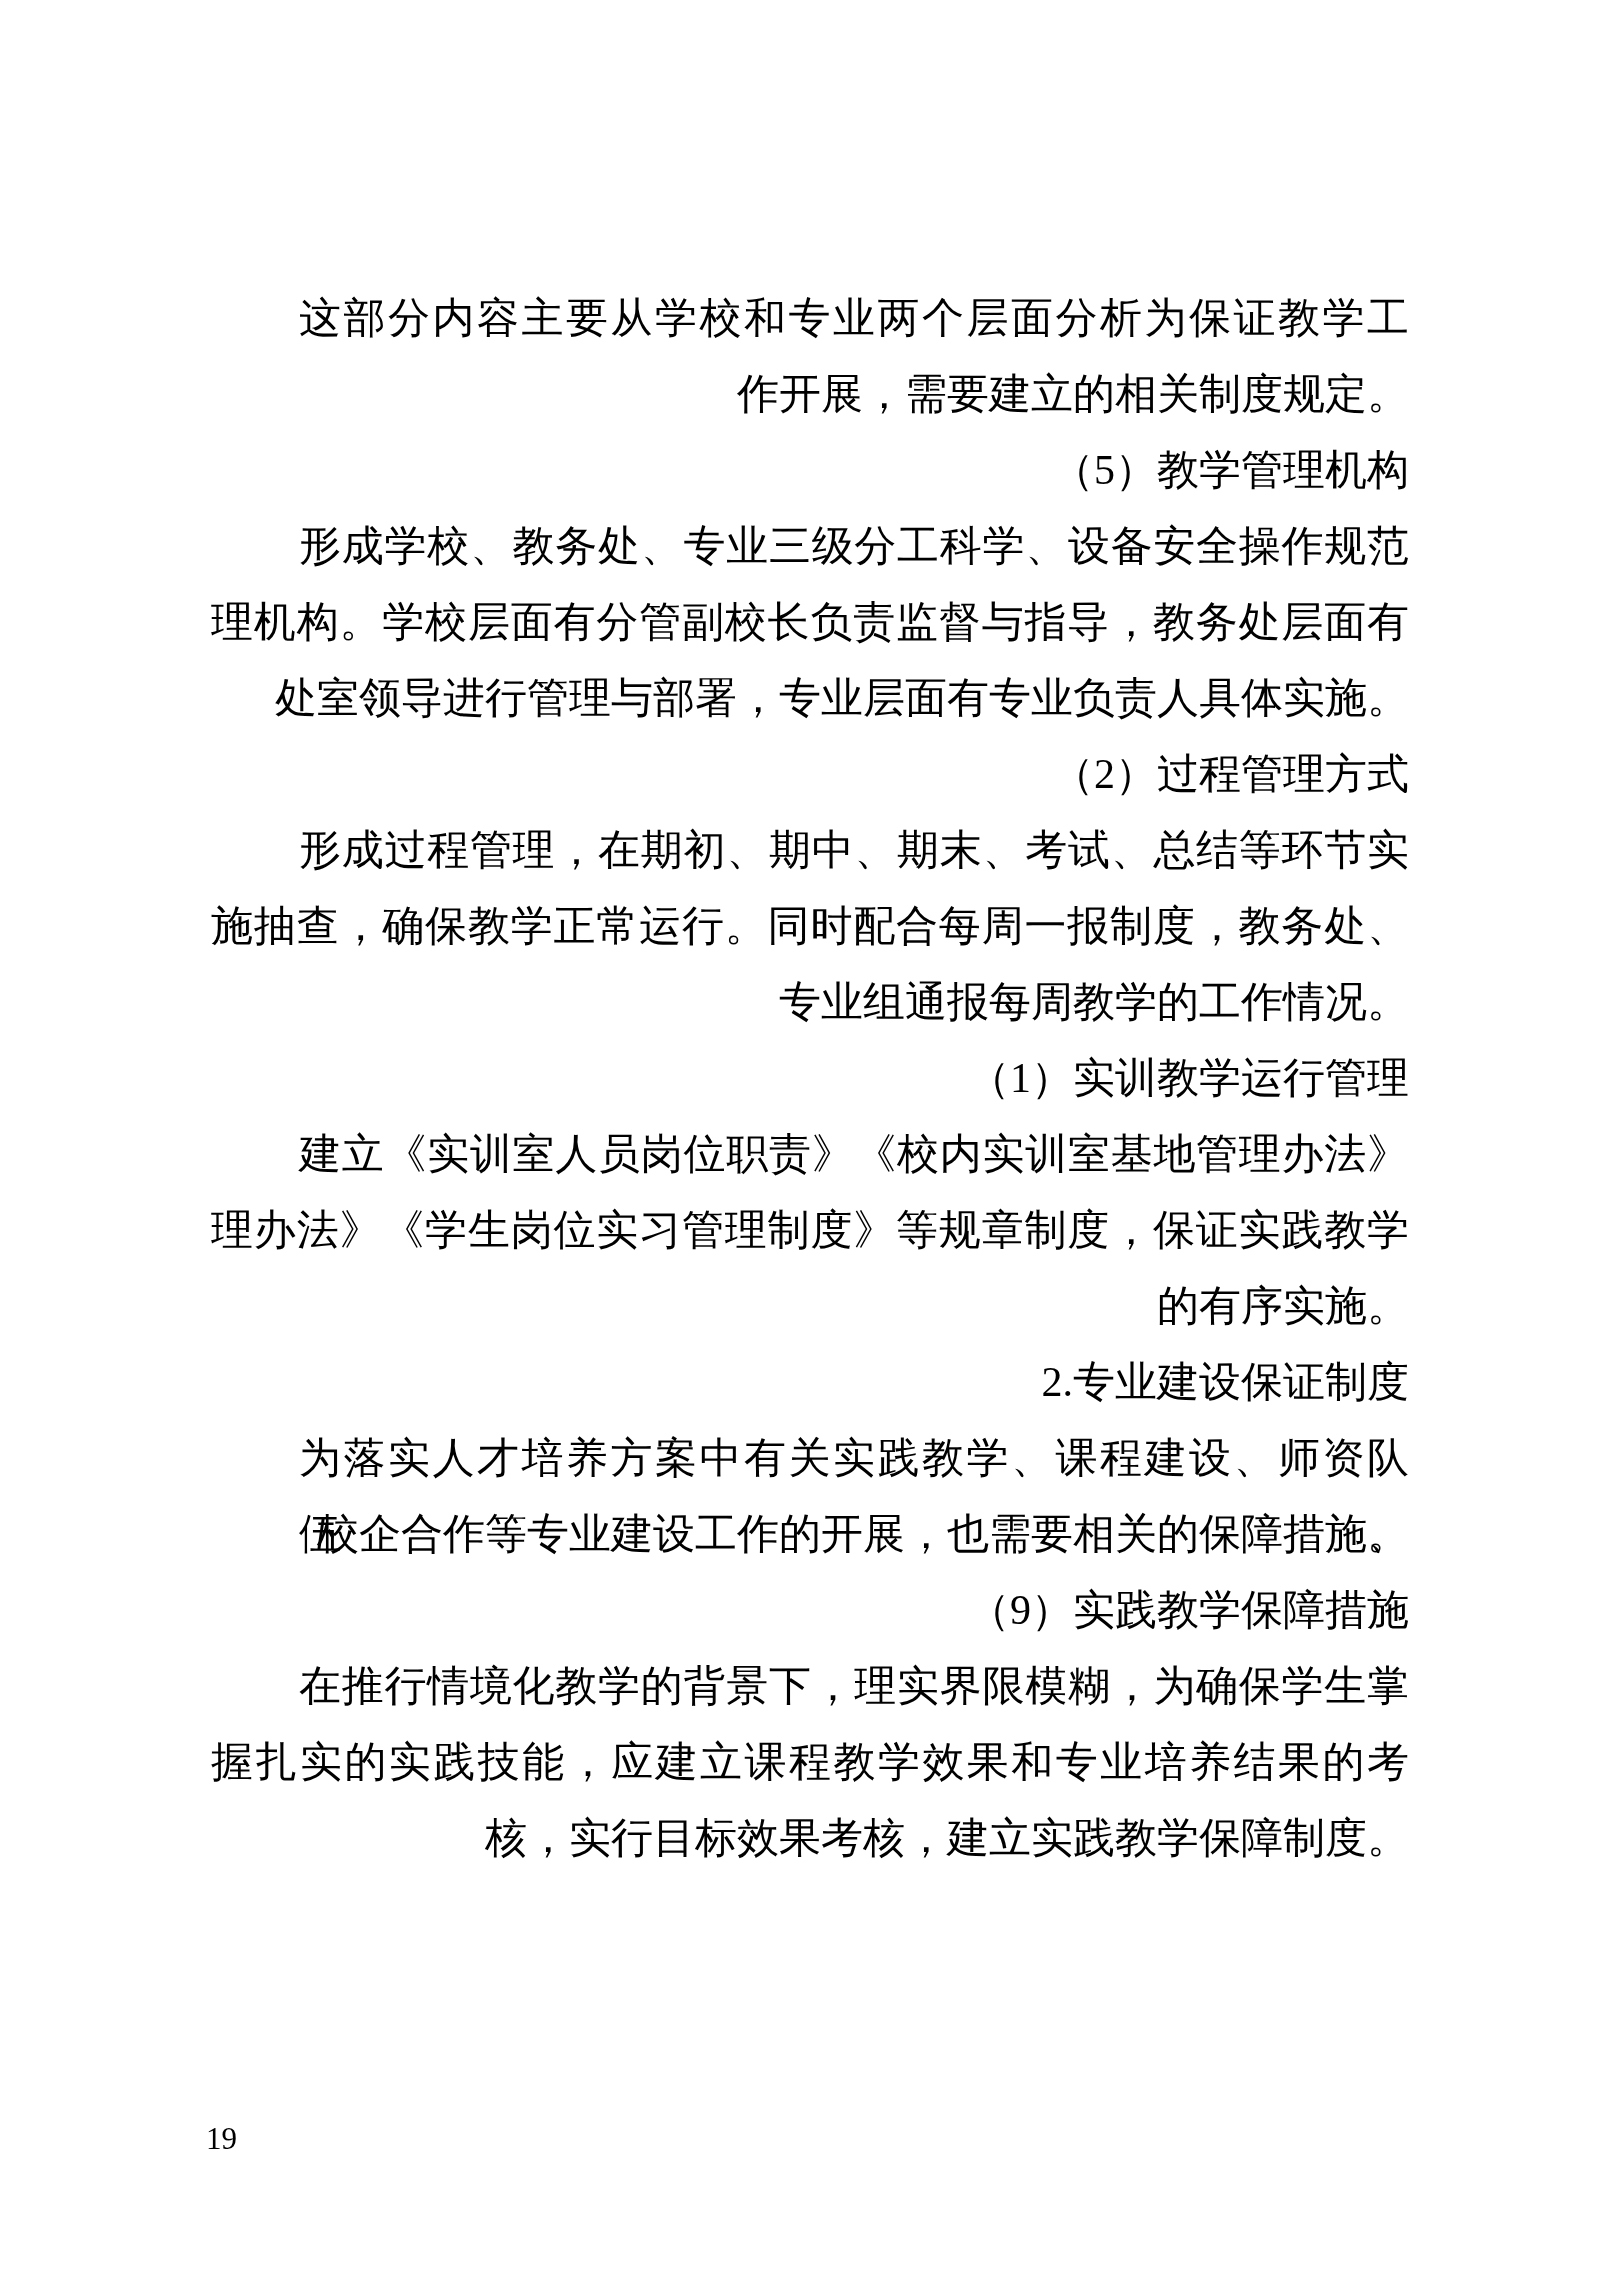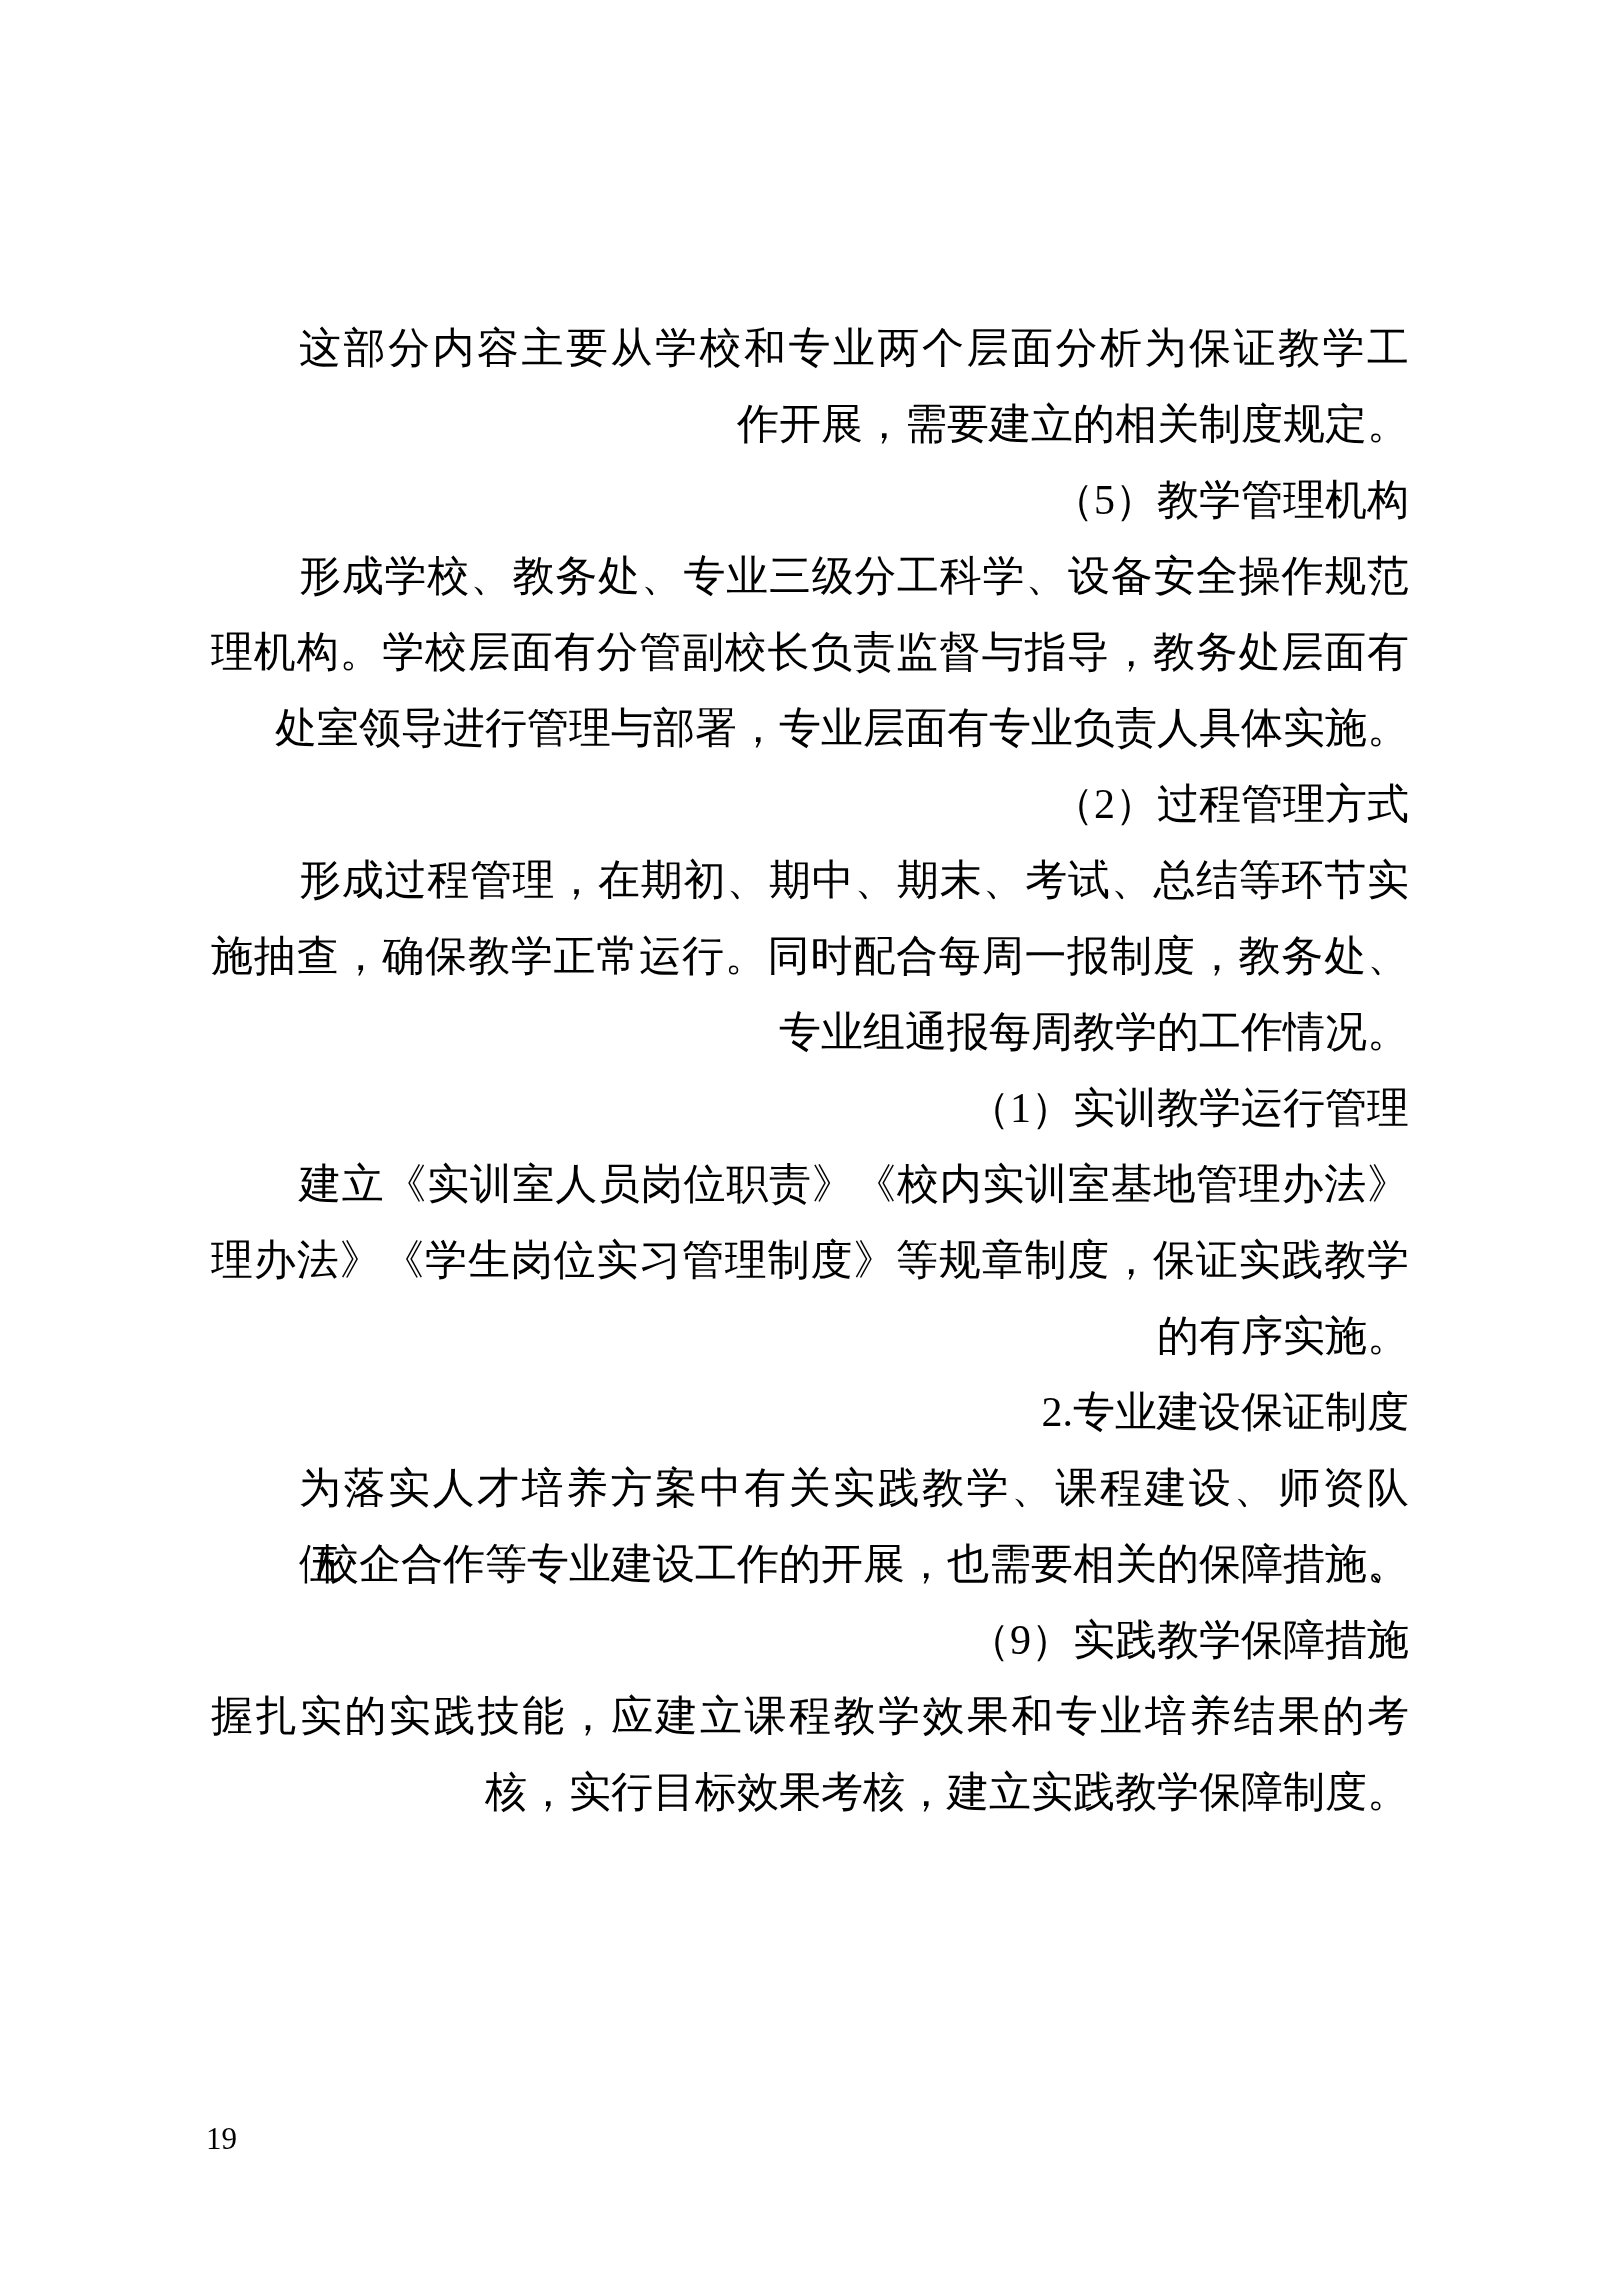--- a/index.html
+++ b/index.html
@@ -12,21 +12,21 @@
     width: 1621px;
     height: 2293px;
     background: #ffffff;
     overflow: hidden;
     color: #000000;
     font-family: "Liberation Serif", "DejaVu Serif", serif;
   }
   .content {
     position: absolute;
     left: 211px;
-    top: 310px;
+    top: 280px;
     width: 1198px;
     font-size: 42px;
     line-height: 76px;
     color: #000000;
   }
   .line {
     height: 76px;
     text-align: right;
   }
   .line.stretch {
@@ -66,19 +66,20 @@
     <div class="line stretch">施抽查，确保教学正常运行。同时配合每周一报制度，教务处、</div>
     <div class="line">专业组通报每周教学的工作情况。</div>
     <div class="line indent">（1）实训教学运行管理</div>
     <div class="line stretch indent">建立《实训室人员岗位职责》《校内实训室基地管理办法》</div>
     <div class="line stretch">理办法》《学生岗位实习管理制度》等规章制度，保证实践教学</div>
     <div class="line">的有序实施。</div>
     <div class="line indent bold">2.专业建设保证制度</div>
     <div class="line stretch indent">为落实人才培养方案中有关实践教学、课程建设、师资队伍、</div>
     <div class="line">校企合作等专业建设工作的开展，也需要相关的保障措施。</div>
     <div class="line indent">（9）实践教学保障措施</div>
+    <div class="line stretch indent">在推行情境化教学的背景下，理实界限模糊，为确保学生掌</div>
     <div class="line stretch">握扎实的实践技能，应建立课程教学效果和专业培养结果的考</div>
     <div class="line">核，实行目标效果考核，建立实践教学保障制度。</div>
   </div>
 
   <div class="page-number">19</div>
 </div>
 
 
 </body></html>

